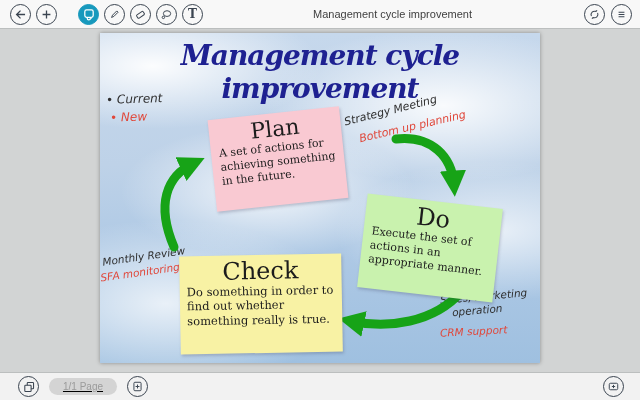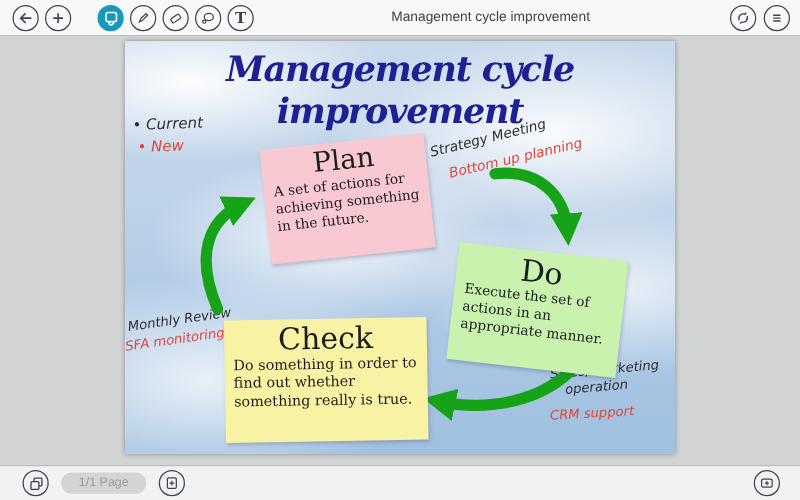--- a/index.html
+++ b/index.html
@@ -16,21 +16,21 @@
   .cbtn svg{display:block;}
   .cbtn.active{background:#1799bd;border-color:#1799bd;}
   .cbtn.gapL{margin-left:16px;}
   .ttool{font-family:"DejaVu Serif",serif;font-size:12px;font-weight:bold;color:#3a4450;line-height:1;}
   .doc-title{position:absolute;left:215px;right:70px;top:0;height:28px;display:flex;align-items:center;
              justify-content:center;font-size:11px;color:#3f3f3f;}
 
   
   .bottombar{position:absolute;bottom:0;left:0;width:640px;height:28px;background:#f2f2f2;
              border-top:1px solid #bcbfbf;box-sizing:border-box;}
-  .bb-left{position:absolute;left:18px;top:0;height:27px;display:flex;align-items:center;gap:10px;}
+  .bb-left{position:absolute;left:18px;top:0;height:27px;display:flex;align-items:center;gap:10px;text-decoration:underline;}
   .bb-right{position:absolute;right:16px;top:0;height:27px;display:flex;align-items:center;}
   .page-pill{min-width:68px;height:17px;background:#d4d4d4;border:none;border-radius:9px;color:#9b9b9b;
              font-size:10px;display:flex;align-items:center;justify-content:center;padding:0 10px;cursor:pointer;}
 
   
   .canvas{position:absolute;left:100px;top:33px;width:440px;height:330px;overflow:hidden;
     box-shadow:0 0 4px rgba(0,0,0,.35);
     background:
       radial-gradient(ellipse 240px 90px at 12% 10%, rgba(255,255,255,.95), rgba(255,255,255,0) 70%),
       radial-gradient(ellipse 260px 110px at 78% 22%, rgba(255,255,255,.9), rgba(255,255,255,0) 70%),

